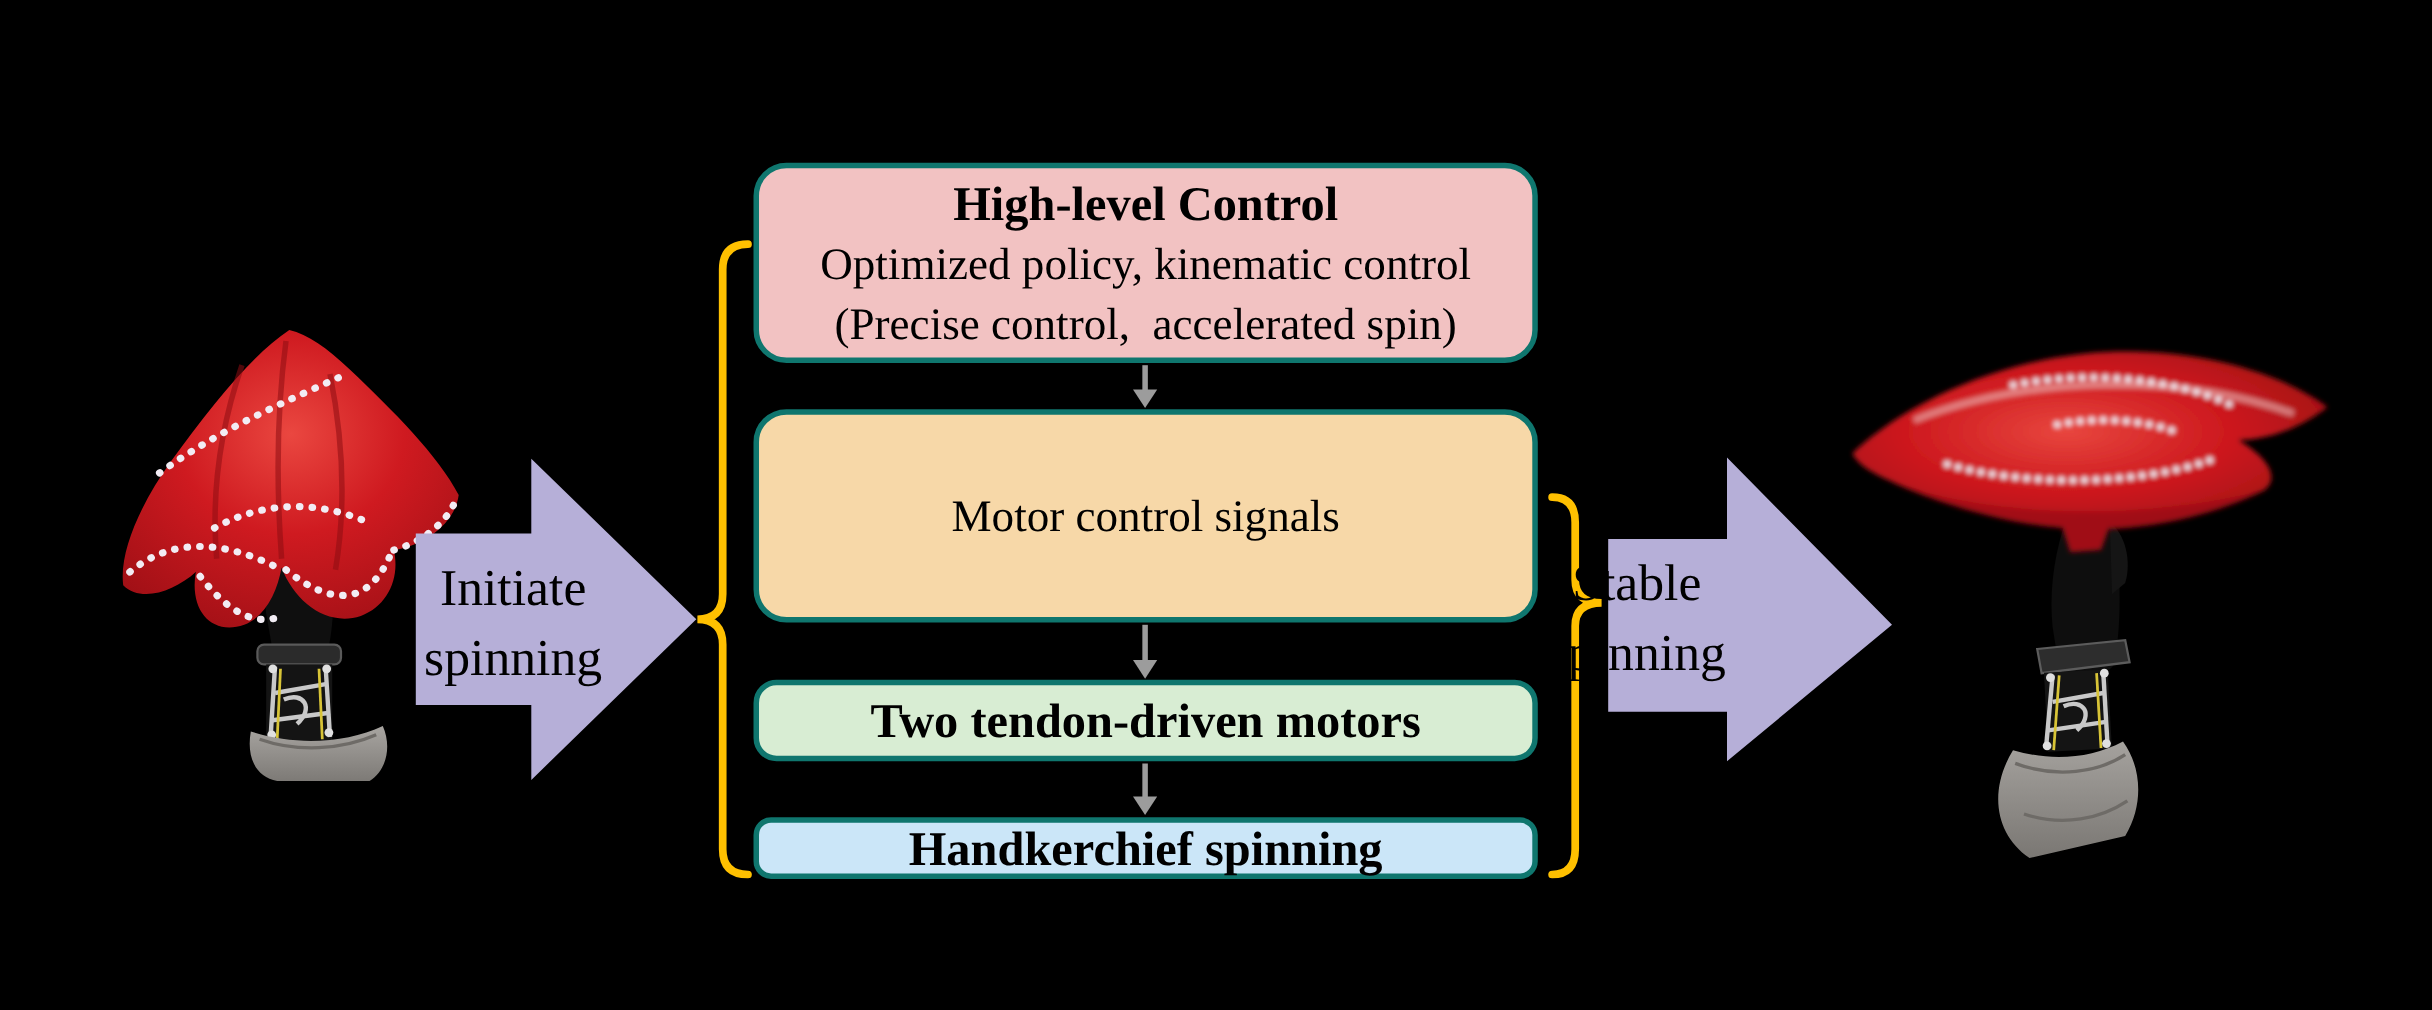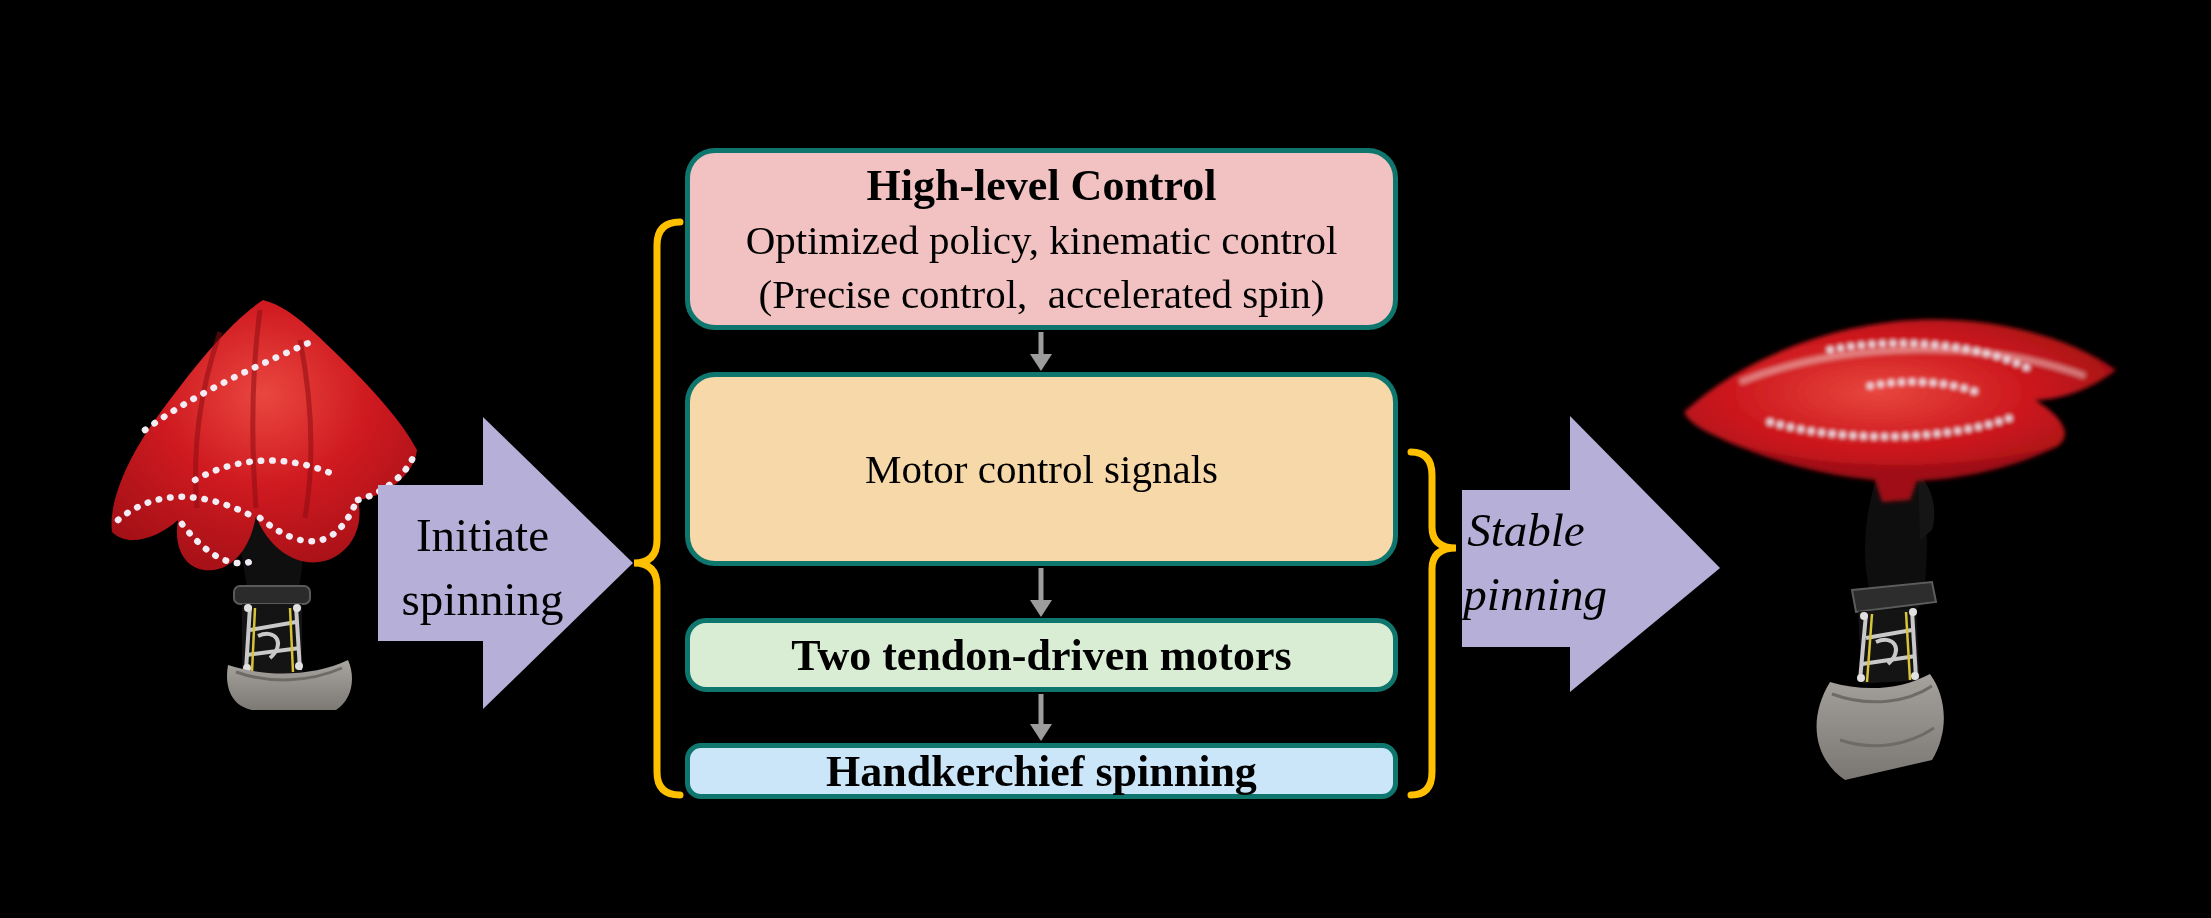--- a/index.html
+++ b/index.html
@@ -17,22 +17,22 @@
   .box-title{font-weight:bold;font-size:44px;line-height:55px;white-space:pre-wrap;}
   .box-line{font-size:41px;line-height:54px;white-space:pre-wrap;}
   #box-high{top:148px;height:182px;border-radius:30px;background:#F2C2C2;}
   #box-low{top:372px;height:194px;border-radius:30px;background:#F7D8A8;}
   #box-motors{top:618px;height:74px;border-radius:21px;background:#D8EDD3;}
   #box-hand{top:743px;height:56px;border-radius:16px;background:#CBE6F8;}
   
   .arrow-label{
     position:absolute;z-index:4;text-align:center;font-size:47px;line-height:64px;color:#000;
   }
-  #label-initiate{left:375px;top:503px;width:215px;}
-  #label-stable{left:1414px;top:498px;width:224px;font-style:italic;}
+  #label-initiate{left:359px;top:503px;width:215px;}
+  #label-stable{left:1376px;top:498px;width:224px;}
   svg{display:block;}
 </style>
 </head>
 <body>
 
 <div id="canvas">
 
   <div class="layer" style="left:100px;top:270px;z-index:1;">
     <svg width="330" height="440" viewBox="0 0 330 440">
       <defs>

